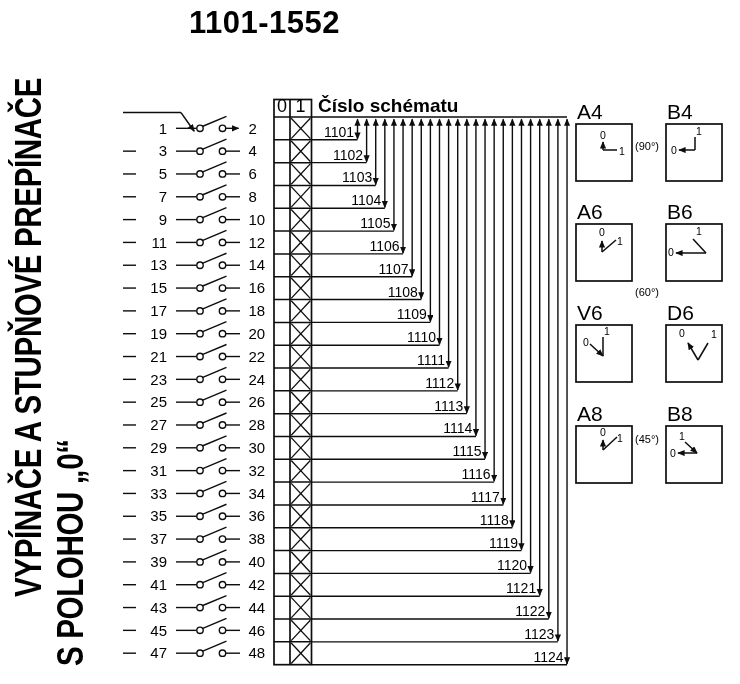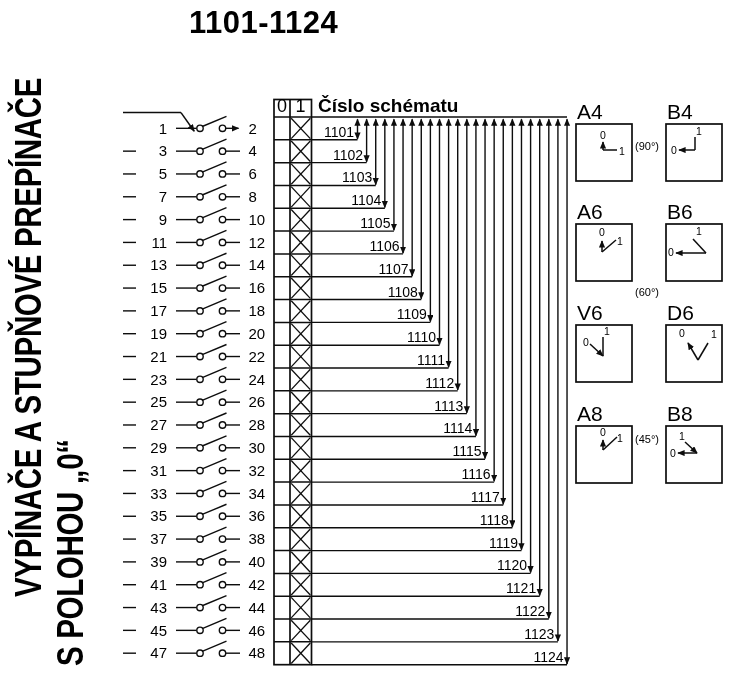--- a/index.html
+++ b/index.html
@@ -11,21 +11,21 @@
           letter-spacing:-0.5px;}
   .vtext1{left:8px;top:597px;font-size:37px;transform:rotate(-90deg) scaleX(0.80);}
   .vtext2{left:50px;top:666px;font-size:37px;transform:rotate(-90deg) scaleX(0.80);}
   svg{position:absolute;left:0;top:0;}
   svg text{font-family:"Liberation Sans",sans-serif;fill:#000;}
 </style>
 </head>
 <body>
 
 <div class="canvas">
-  <div class="page-title">1101-1124</div>
+  <div class="page-title">1101-1552</div>
   <div class="vtext vtext1">VYPÍNAČE A STUPŇOVÉ PREPÍNAČE</div>
   <div class="vtext vtext2">S POLOHOU „0“</div>
   <svg id="diagram-svg" width="740" height="684" viewBox="0 0 740 684">
       <defs>
         <marker id="ah" markerUnits="userSpaceOnUse" markerWidth="8" markerHeight="7" refX="6.6" refY="3.1" orient="auto-start-reverse">
           <path d="M0,0 L7.4,3.1 L0,6.2 Z" fill="#0d0d0d"></path>
         </marker>
       </defs>
       <g>
         <g>

